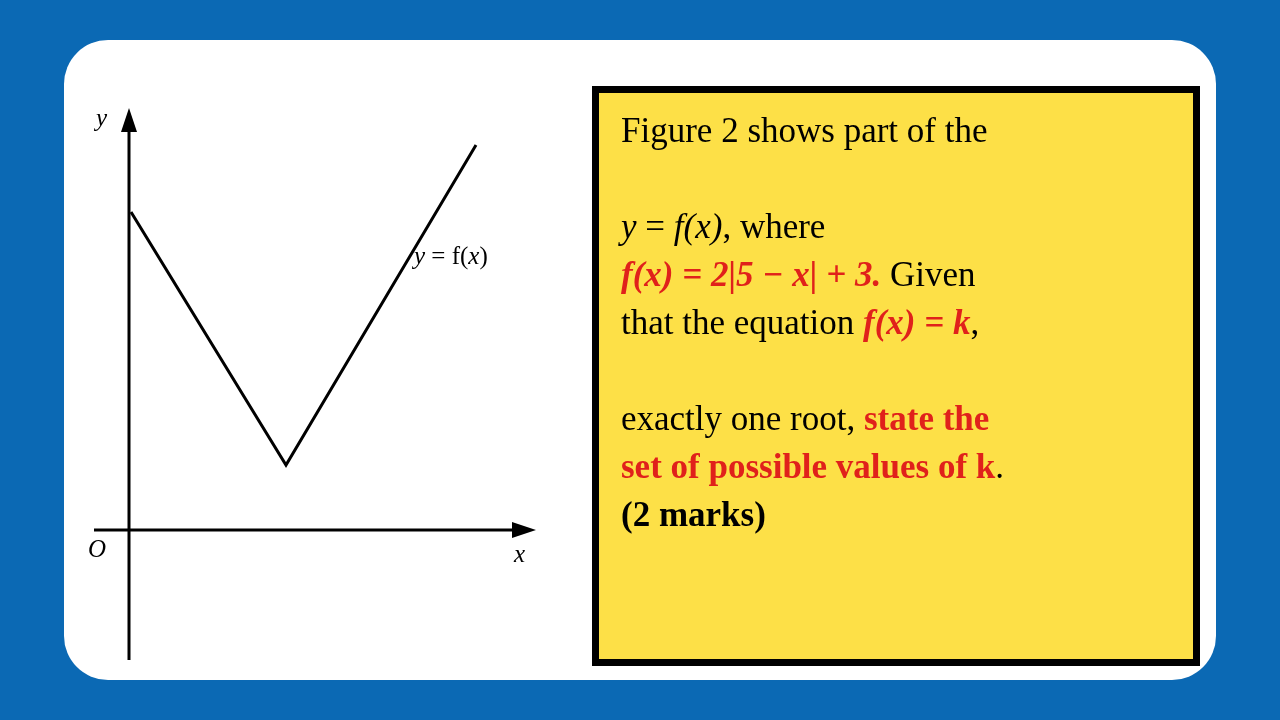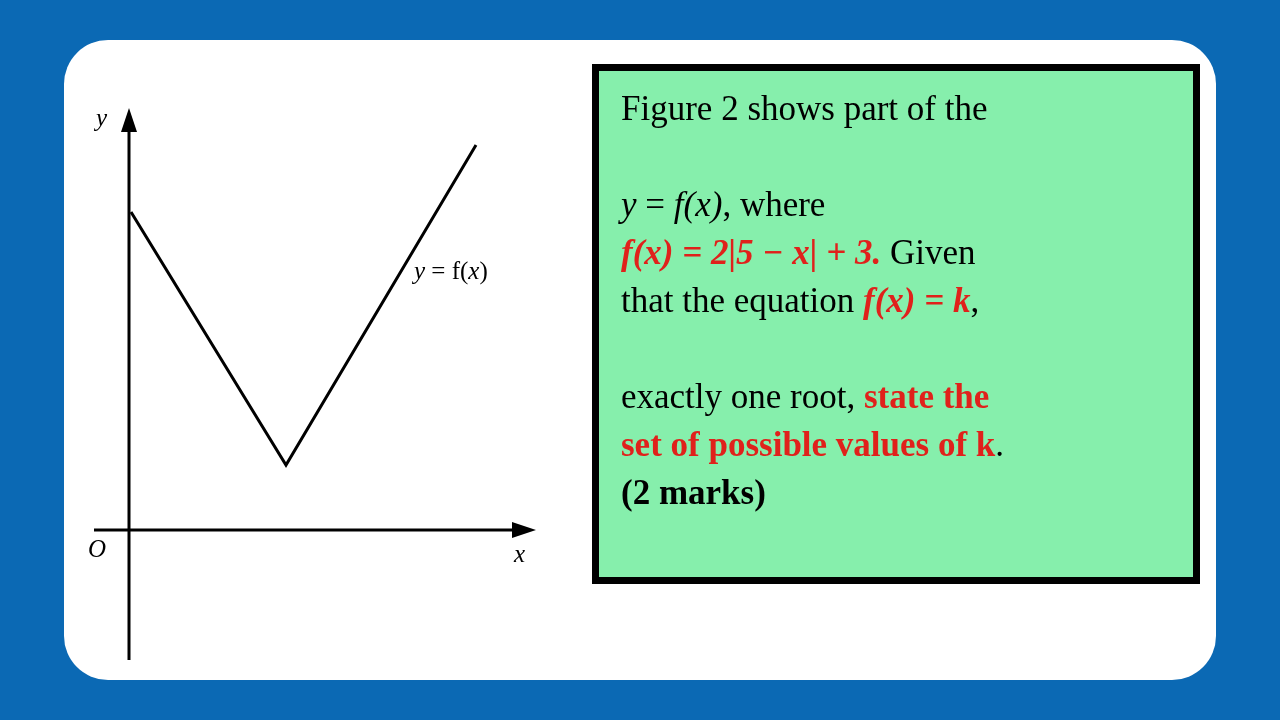--- a/index.html
+++ b/index.html
@@ -60,33 +60,33 @@
     top: 480px;
     font-style: italic;
   }
   .lbl-O {
     left: 14px;
     top: 475px;
     font-style: italic;
   }
   .lbl-fx {
     left: 340px;
-    top: 197px;
+    top: 182px;
   }
   .lbl-fx .it { font-style: italic; }
 
   
   .question-box {
     position: absolute;
     left: 528px;
-    top: 24px;
+    top: 46px;
     width: 608px;
-    height: 520px;
+    height: 580px;
     border: 7px solid #000;
-    background: #86efac;
+    background: #fde047;
     box-sizing: border-box;
   }
   .question-text {
     position: absolute;
     left: 22px;
     top: 14px;
     width: 556px;
     font-family: "Liberation Serif", serif;
     font-size: 35px;
     line-height: 1.37;

